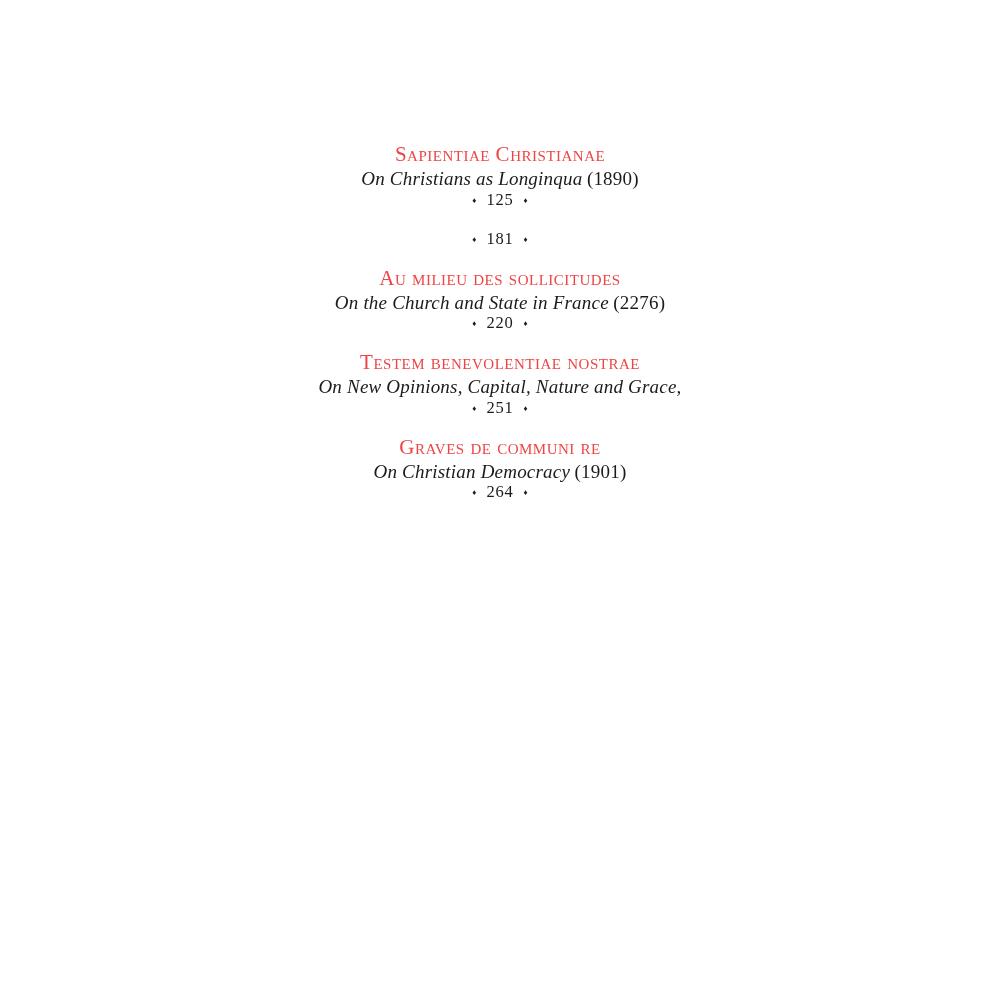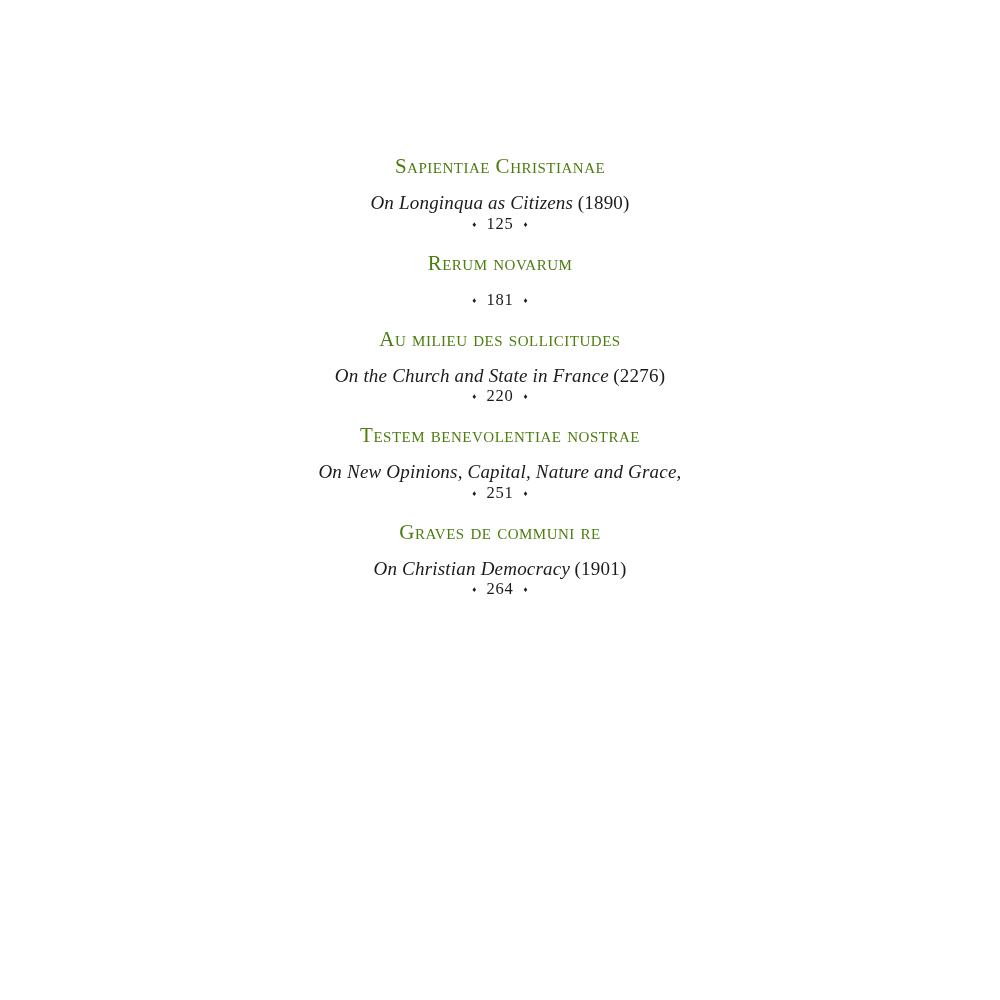--- a/index.html
+++ b/index.html
@@ -18,27 +18,27 @@
     width: 1000px;
     height: 1000px;
     box-sizing: border-box;
     padding-top: 140px;
     text-align: center;
   }
   .entry {
     margin: 0 auto 18px auto;
   }
   .title {
-    margin: 16px;
+    margin: 4px;
     font-size: 21px;
     line-height: 21px;
     font-weight: 400;
     font-variant: small-caps;
     letter-spacing: 0.5px;
-    color: #4d7c0f;
+    color: #ef4444;
   }
   .subtitle-line {
     font-size: 19px;
     line-height: 20.5px;
     font-style: italic;
     letter-spacing: 0.2px;
   }
   .subtitle-line .year {
     font-style: normal;
     margin-left: 0.24em;
@@ -58,29 +58,28 @@
   }
 </style>
 </head>
 <body>
 
 <main class="page">
   <section class="toc">
   <article class="entry">
     <h2 class="title">Sapientiae Christianae</h2>
     <div class="subtitles">
-          <div class="subtitle-line"><span>On Longinqua as Citizens</span><span class="year">(1890)</span></div>
+          <div class="subtitle-line"><span>On Christians as Longinqua</span><span class="year">(1890)</span></div>
         </div>
     <div class="pageline">
       <span class="bullet">♦</span><span class="pagenum">125</span><span class="bullet">♦</span>
     </div>
   </article>
 
   <article class="entry">
-    <h2 class="title">Rerum novarum</h2>
     <div class="pageline">
       <span class="bullet">♦</span><span class="pagenum">181</span><span class="bullet">♦</span>
     </div>
   </article>
 
   <article class="entry">
     <h2 class="title">Au milieu des sollicitudes</h2>
     <div class="subtitles">
           <div class="subtitle-line"><span>On the Church and State in France</span><span class="year">(2276)</span></div>
         </div>

